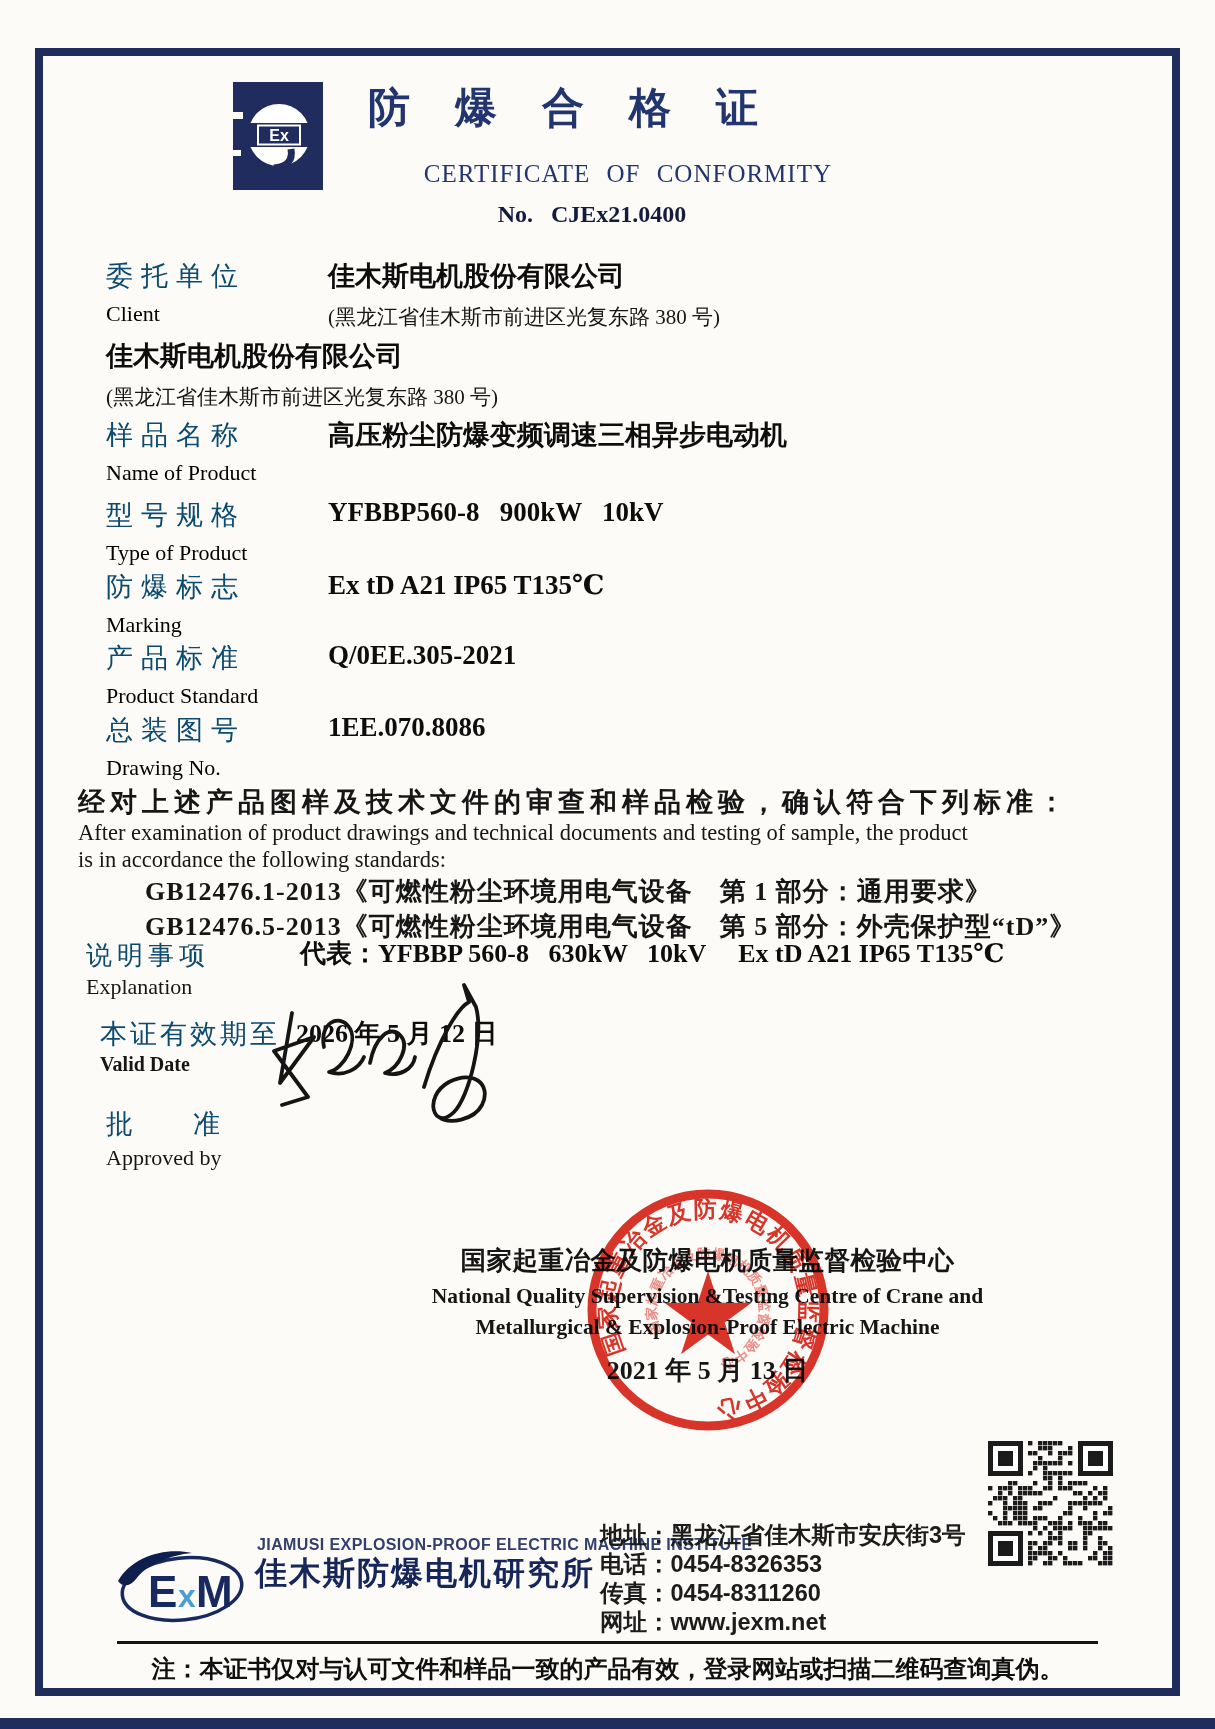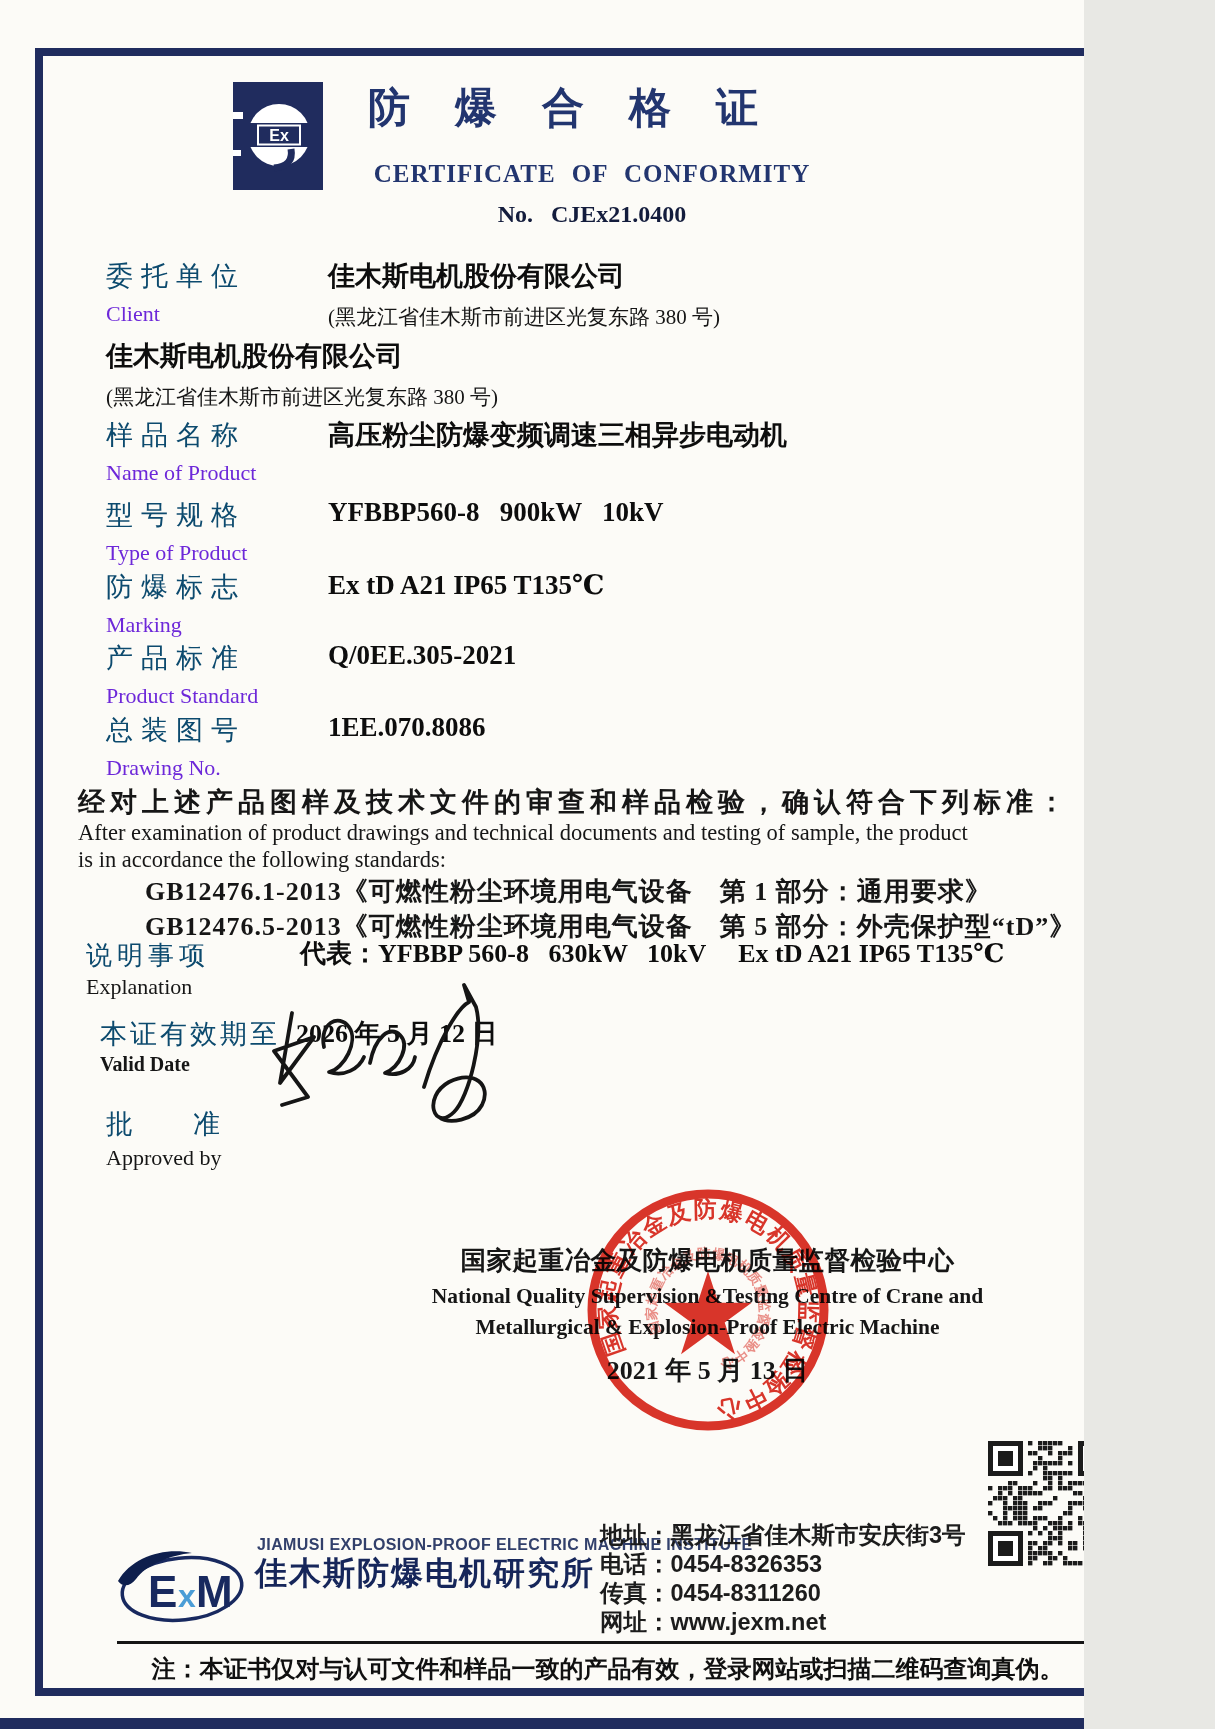--- a/index.html
+++ b/index.html
@@ -1,28 +1,28 @@
 <!DOCTYPE html>
 <html><head>
 <meta charset="utf-8">
 <style>
   html,body{margin:0;padding:0;background:#e8e8e4;}
-  .page{position:relative;width:1084px;height:1729px;background:#fcfbf7;overflow:hidden;
+  .page{position:relative;width:1215px;height:1729px;background:#fcfbf7;overflow:hidden;
         font-family:"Liberation Serif","DejaVu Serif",serif;color:#161616;}
   .abs{position:absolute;}
   .sans{font-family:"Liberation Sans","DejaVu Sans",sans-serif;}
   .frame{left:35px;top:48px;width:1145px;height:1648px;border:8px solid #202c5e;box-sizing:border-box;}
   .title-cn{left:368px;top:80px;width:478px;font-size:42px;font-weight:700;letter-spacing:45px;color:#22356f;white-space:nowrap;}
-  .title-en{left:352px;top:160px;width:480px;text-align:center;font-size:25px;font-weight:700;color:#22356f;letter-spacing:1px;word-spacing:9px;}
+  .title-en{left:352px;top:160px;width:480px;text-align:right;font-size:25px;font-weight:400;color:#22356f;letter-spacing:1px;word-spacing:9px;}
   .cert-no{left:352px;top:201px;width:480px;text-align:center;font-size:24px;font-weight:700;color:#131c3c;white-space:pre;}
   .row{display:flex;left:106px;width:1010px;}
   .lab{width:222px;flex:0 0 222px;}
   .lab-cn{font-size:27px;font-weight:500;letter-spacing:8px;color:#0c4a6e;white-space:nowrap;}
   .lab-cn.tight{letter-spacing:3px;}
-  .lab-en{font-size:22px;color:#6d28d9;margin-top:7px;}
+  .lab-en{font-size:22px;color:#000000;margin-top:7px;}
   .val{font-size:27px;font-weight:700;color:#0d0d0d;white-space:pre;}
   .sub{font-size:21px;font-weight:500;margin-top:9px;white-space:pre;}
   .stmt-cn{left:78px;top:784px;width:1040px;font-size:27px;font-weight:600;letter-spacing:5px;}
   .stmt-en{left:78px;width:1060px;font-size:22.5px;}
   .std{left:145px;width:1000px;font-size:26px;font-weight:600;letter-spacing:1px;white-space:pre;}
   .centre{left:300px;top:1243px;width:815px;text-align:center;z-index:2;}
   .centre .cn{font-size:25.5px;font-weight:700;letter-spacing:0.5px;}
   .centre .en{font-size:21.5px;font-weight:700;margin-top:6px;}
   .centre .dt{font-size:26px;font-weight:600;margin-top:13px;white-space:pre;}
   .inst-cn{left:255px;top:1552px;font-size:32px;font-weight:800;color:#16265a;letter-spacing:2px;text-align:right;}

